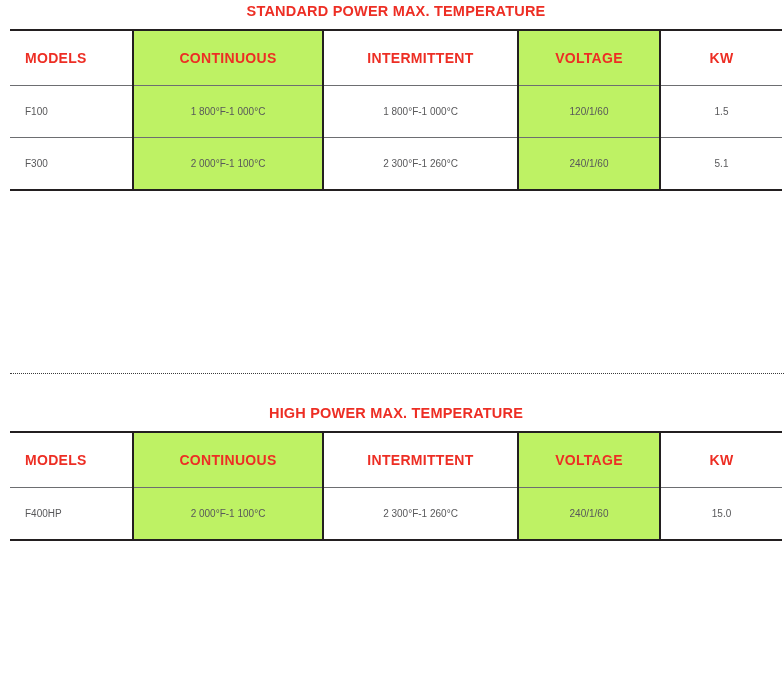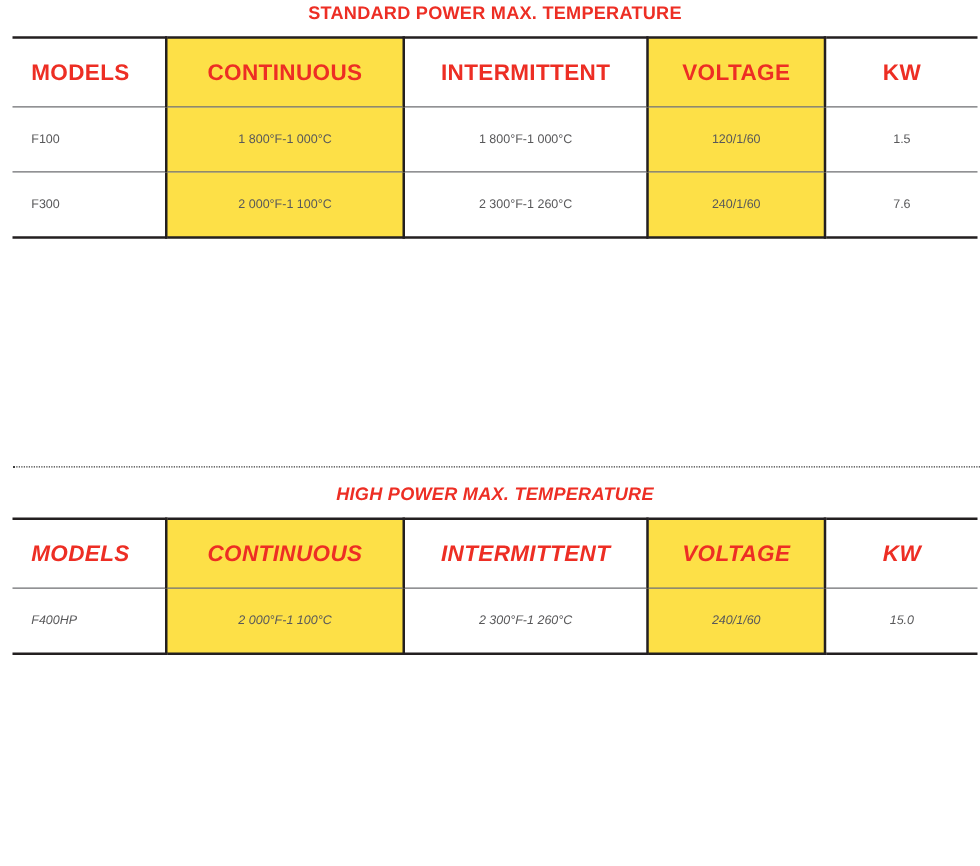--- a/index.html
+++ b/index.html
@@ -22,21 +22,21 @@
     padding-left: 27px;
   }
 
   .table-block {
     position: absolute;
     left: 10px;
     width: 772px;
   }
 
   #block-standard { top: 0px; }
-  #block-high     { top: 385px; font-style: italic; }
+  #block-high     { top: 402px; }
 
   .section-title {
     color: #ED2E24;
     font-size: 14.5px;
     font-weight: bold;
     letter-spacing: 0.2px;
     text-align: center;
     line-height: 1;
     padding-top: 4px;
     padding-bottom: 0px;
@@ -65,21 +65,21 @@
     border-bottom: 1.6px solid #6d6e71;
     padding: 0;
     margin: 0;
   }
 
   table.spec thead th {
     border-top: 2.4px solid #231f20;
     border-bottom: 1.6px solid #6d6e71;
     height: 54px;
     color: #ED2E24;
-    font-size: 18px;
+    font-size: 14px;
     font-weight: bold;
     letter-spacing: 0.3px;
     text-align: center;
     vertical-align: middle;
     white-space: nowrap;
     margin-top: 36px;
   }
 
   table.spec tbody td {
     height: 51px;
@@ -99,21 +99,21 @@
   table.spec .col-models {
     text-align: left;
     padding-left: 15px;
     border-left: none;
   }
   table.spec .col-kw {
     border-right: none;
   }
 
   
-  table.spec .shaded { background: #fde047; }
+  table.spec .shaded { background: #bef264; }
   table.spec .plain  { background: #ffffff; }
 
   .divider {
     position: absolute;
     left: 10px;
     top: 373px;
     width: 774px;
     height: 0;
     border-top: 1.6px dotted #3a3a3a;
   }
@@ -150,21 +150,21 @@
           <td class="shaded">1 800°F-1 000°C</td>
           <td class="plain">1 800°F-1 000°C</td>
           <td class="shaded">120/1/60</td>
           <td class="col-kw plain">1.5</td>
         </tr>
         <tr>
           <td class="col-models plain">F300</td>
           <td class="shaded">2 000°F-1 100°C</td>
           <td class="plain">2 300°F-1 260°C</td>
           <td class="shaded">240/1/60</td>
-          <td class="col-kw plain">7.6</td>
+          <td class="col-kw plain">5.1</td>
         </tr>
       </tbody>
     </table>
   </div>
 
   <div class="divider"></div>
 
   <div class="table-block" id="block-high">
 
     <div class="section-title">HIGH POWER MAX. TEMPERATURE</div>

